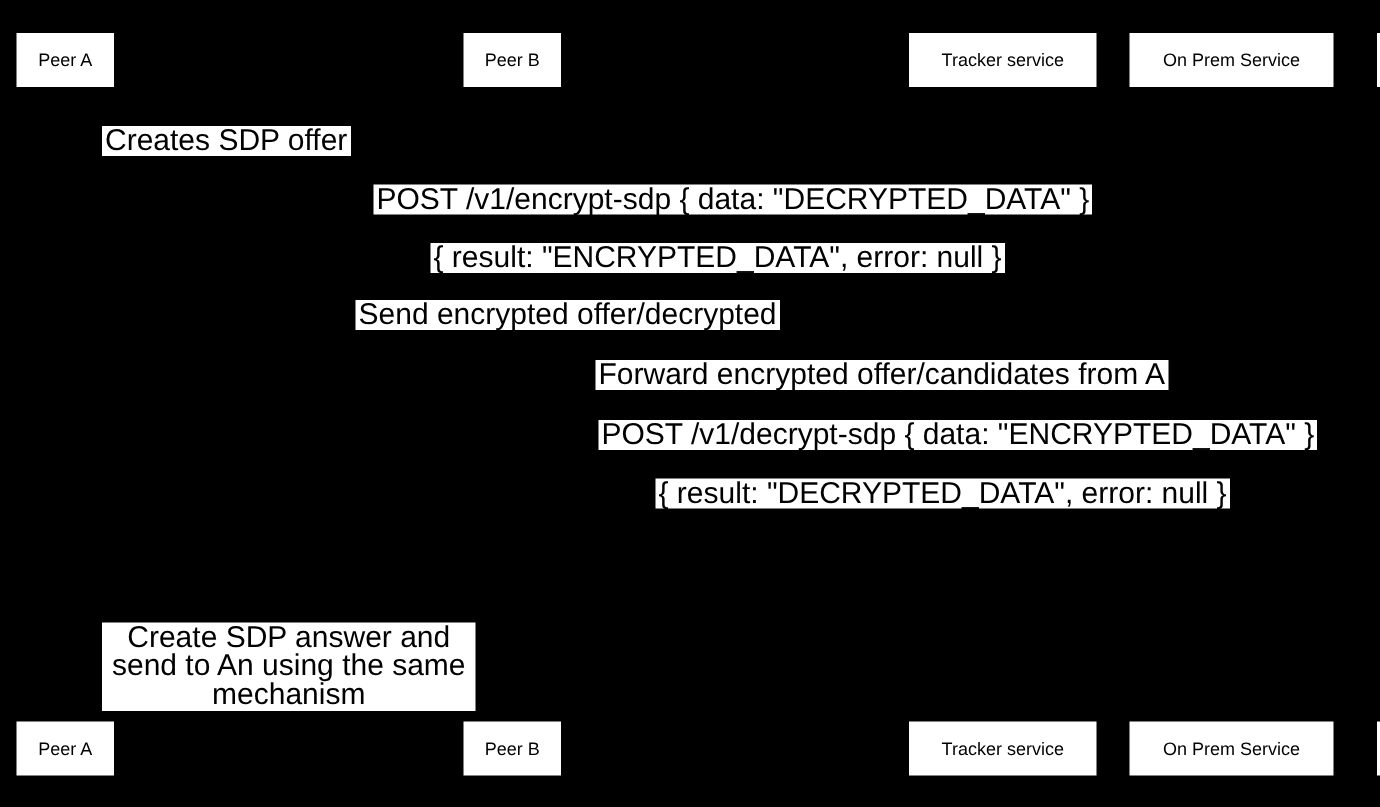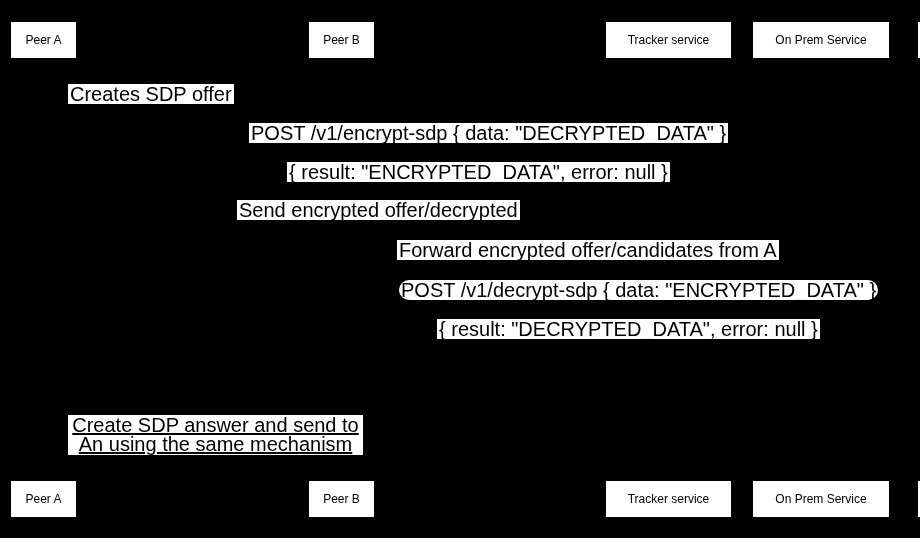--- a/index.html
+++ b/index.html
@@ -75,26 +75,26 @@
   <div class="msg" style="left:68px; top:84px;">Creates SDP offer</div>
 
   <div class="msg" style="left:249px; top:123px;">POST /v1/encrypt-sdp { data: "DECRYPTED_DATA" }</div>
 
   <div class="msg" style="left:287px; top:162px;">{ result: "ENCRYPTED_DATA", error: null }</div>
 
   <div class="msg" style="left:237px; top:200px;">Send encrypted offer/decrypted</div>
 
   <div class="msg" style="left:349px; top:240px;margin-left:48px;">Forward encrypted offer/candidates from A</div>
 
-  <div class="msg" style="left:399px; top:280px;border-radius:10px;">POST /v1/decrypt-sdp { data: "ENCRYPTED_DATA" }</div>
+  <div class="msg" style="left:399px; top:280px;">POST /v1/decrypt-sdp { data: "ENCRYPTED_DATA" }</div>
 
   <div class="msg" style="left:437px; top:319px;">{ result: "DECRYPTED_DATA", error: null }</div>
 
 
-  <div class="msg note-multiline" style="left:68px; top:415px; width:295px;text-decoration:underline;">Create SDP answer and send to An using the same mechanism</div>
+  <div class="msg note-multiline" style="left:68px; top:415px; width:249px;">Create SDP answer and send to An using the same mechanism</div>
 
   <div class="edge-sliver" style="top:22px;"></div>
   <div class="edge-sliver" style="top:481px;"></div>
 
   <div class="actor bottom" style="left:11px; width:65px;">Peer A</div>
   <div class="actor bottom" style="left:309px; width:65px;">Peer B</div>
   <div class="actor bottom" style="left:606px; width:125px;">Tracker service</div>
   <div class="actor bottom" style="left:753px; width:136px;">On Prem Service</div>
 
 </div>

